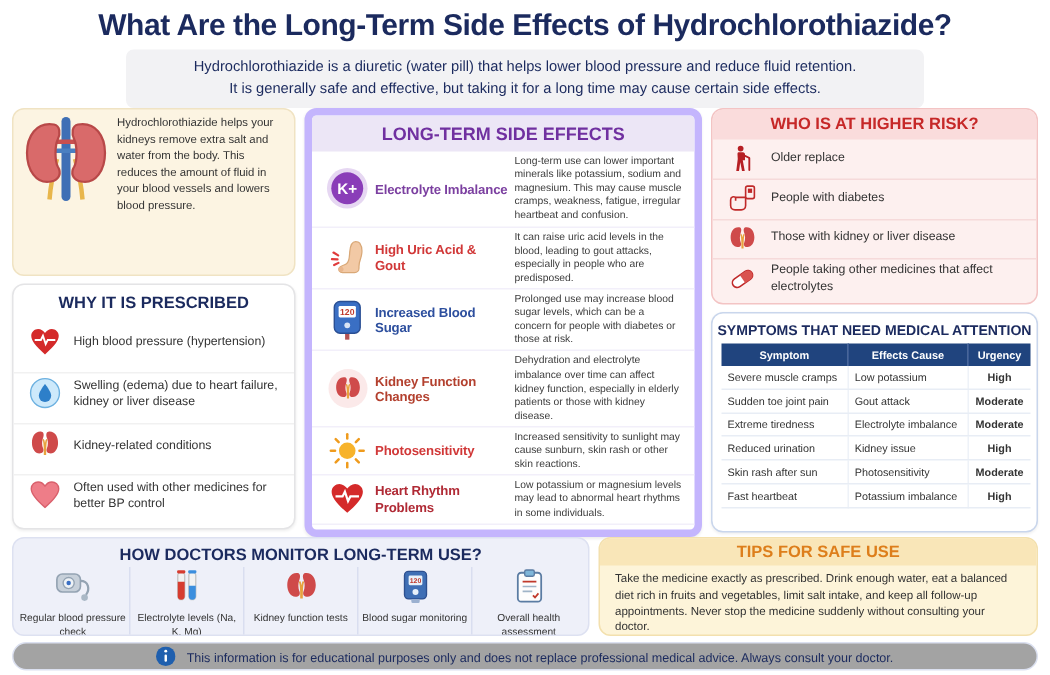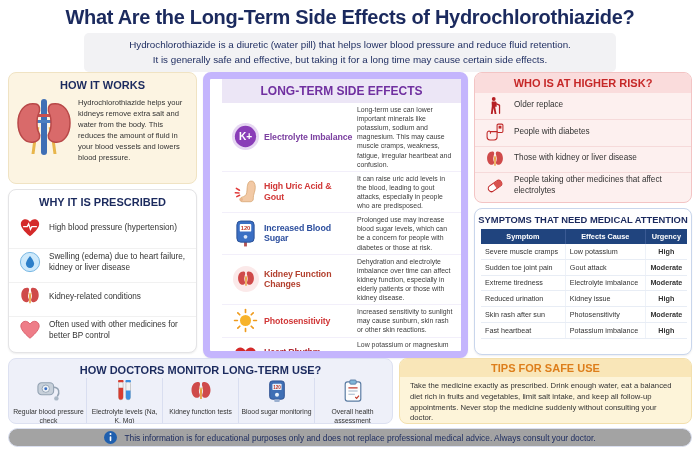--- a/index.html
+++ b/index.html
@@ -20,22 +20,22 @@
   .hiw-body { display:flex; gap:6px; padding:3px 7px 6px 7px; align-items:flex-start; }
   .hiw-text { font-size:7.6px; line-height:1.45; color:#333; }
 
   .wp { left:8px; top:189px; width:189px; height:164px; background:#fff; border:1px solid #e4e4e6;
         box-shadow:0 1px 2px rgba(0,0,0,.07); }
   .wp-list { display:flex; flex-direction:column; justify-content:space-around; height:136px; }
   .wp-item { display:flex; align-items:center; gap:8px; padding:2px 10px; font-size:8.2px; color:#333; line-height:1.35; }
   .wp-item + .wp-item { border-top:1px solid #f1f1f1; }
 
   
-  .se { left:203px; top:72px; width:265px; height:286px; background:#fff; border:7px solid #c4b5fd;
-        box-shadow:0 1px 2px rgba(0,0,0,.07);padding-left:12px; }
+  .se { left:203px; top:72px; width:265px; height:286px; background:#fff; border:5px solid #c4b5fd;
+        box-shadow:0 1px 2px rgba(0,0,0,.07); }
   .se-header { background:#ece6f6; color:#7030a0; font-weight:bold; font-size:12px; text-align:center; padding:5px 0; }
   .se-body { display:flex; flex-direction:column; justify-content:space-around; height:262px; }
   .se-row { display:flex; align-items:center; padding:2px 8px 2px 5px; }
   .se-row + .se-row { border-top:1px solid #f2effa; }
   .se-icon { flex:0 0 37px; display:flex; justify-content:center; }
   .se-name { flex:0 0 89px; font-weight:bold; font-size:8.8px; line-height:1.2; letter-spacing:-0.1px; }
   .se-desc { flex:1; font-size:6.9px; line-height:1.32; color:#3c3c3c; padding-left:4px; }
   .sec1{color:#7b3fa0} .sec2{color:#2d4f9e} .sec3{color:#d13838} .sec4{color:#b3402e}
   .sec5{color:#d13838} .sec6{color:#b02a35} .sec7{color:#c2326a}
   .pale-circle { width:26px; height:26px; border-radius:50%; background:#fbe9e9; display:flex; align-items:center; justify-content:center; }
@@ -80,21 +80,20 @@
 <body>
 
 <div class="main-title">What Are the Long-Term Side Effects of Hydrochlorothiazide?</div>
 
 <div class="subtitle-box">
   <div>Hydrochlorothiazide is a diuretic (water pill) that helps lower blood pressure and reduce fluid retention.</div>
   <div>It is generally safe and effective, but taking it for a long time may cause certain side effects.</div>
 </div>
 
 <div class="panel hiw">
-  <div class="sec-h">HOW IT WORKS</div>
   <div class="hiw-body">
     <span>
       <svg width="56" height="60" viewBox="0 0 56 60">
         <rect x="25" y="2" width="6" height="56" rx="3" fill="#3f6fb5"></rect>
         <path d="M22 30 q-4 14 -5 27" stroke="#e8b64c" stroke-width="3" fill="none"></path>
         <path d="M34 30 q4 14 5 27" stroke="#e8b64c" stroke-width="3" fill="none"></path>
         <rect x="18" y="17" width="10" height="3" fill="#c94f4f"></rect>
         <rect x="28" y="17" width="10" height="3" fill="#c94f4f"></rect>
         <rect x="18" y="23" width="10" height="3" fill="#4a7fc1"></rect>
         <rect x="28" y="23" width="10" height="3" fill="#4a7fc1"></rect>

